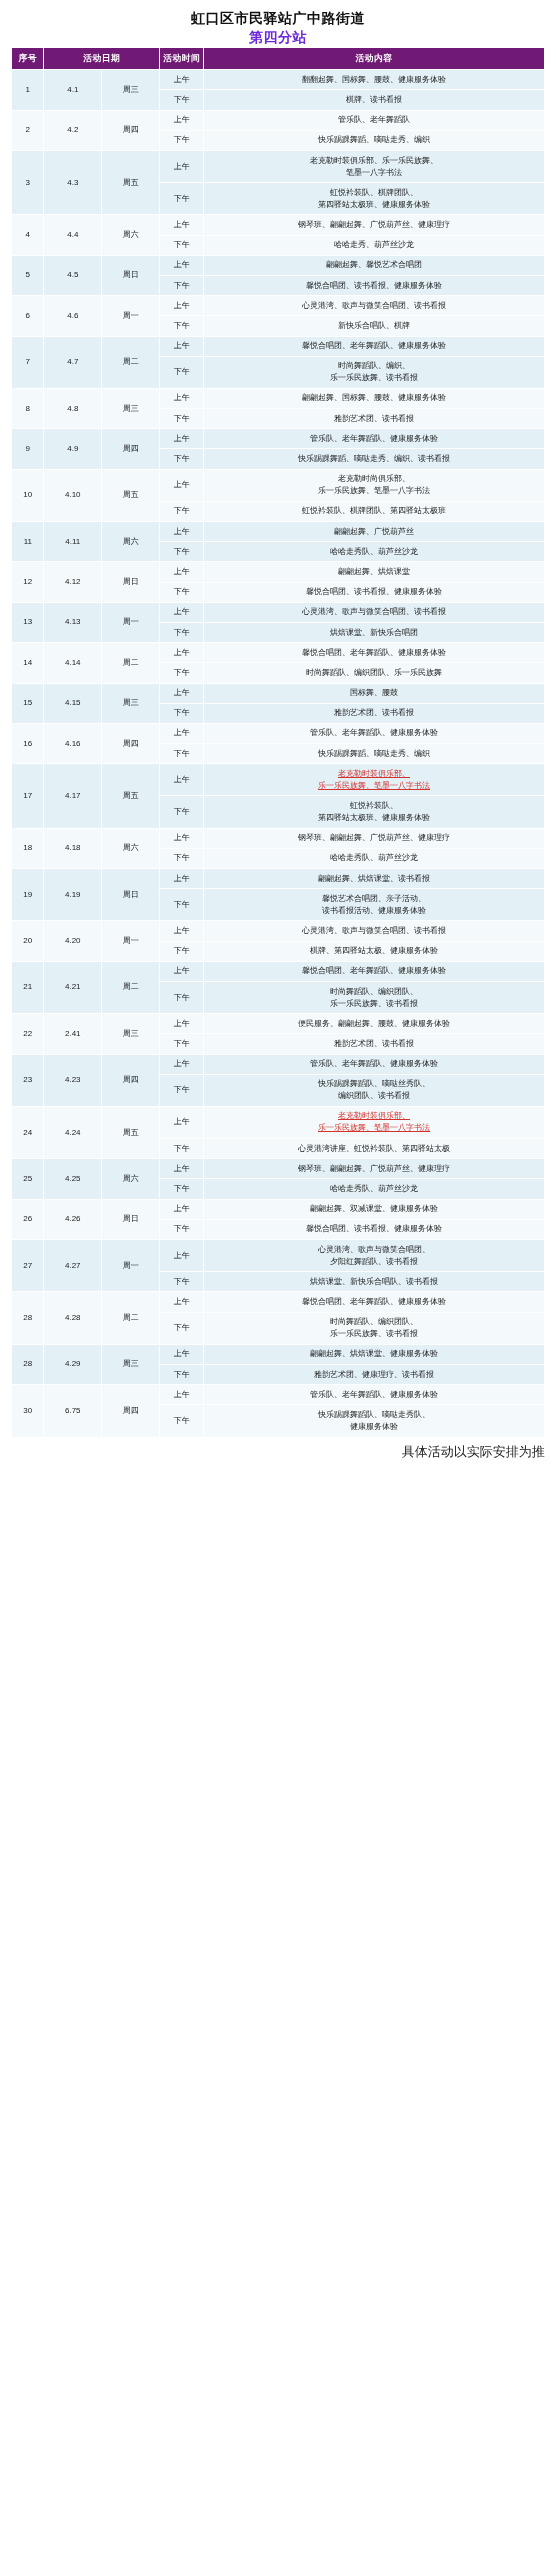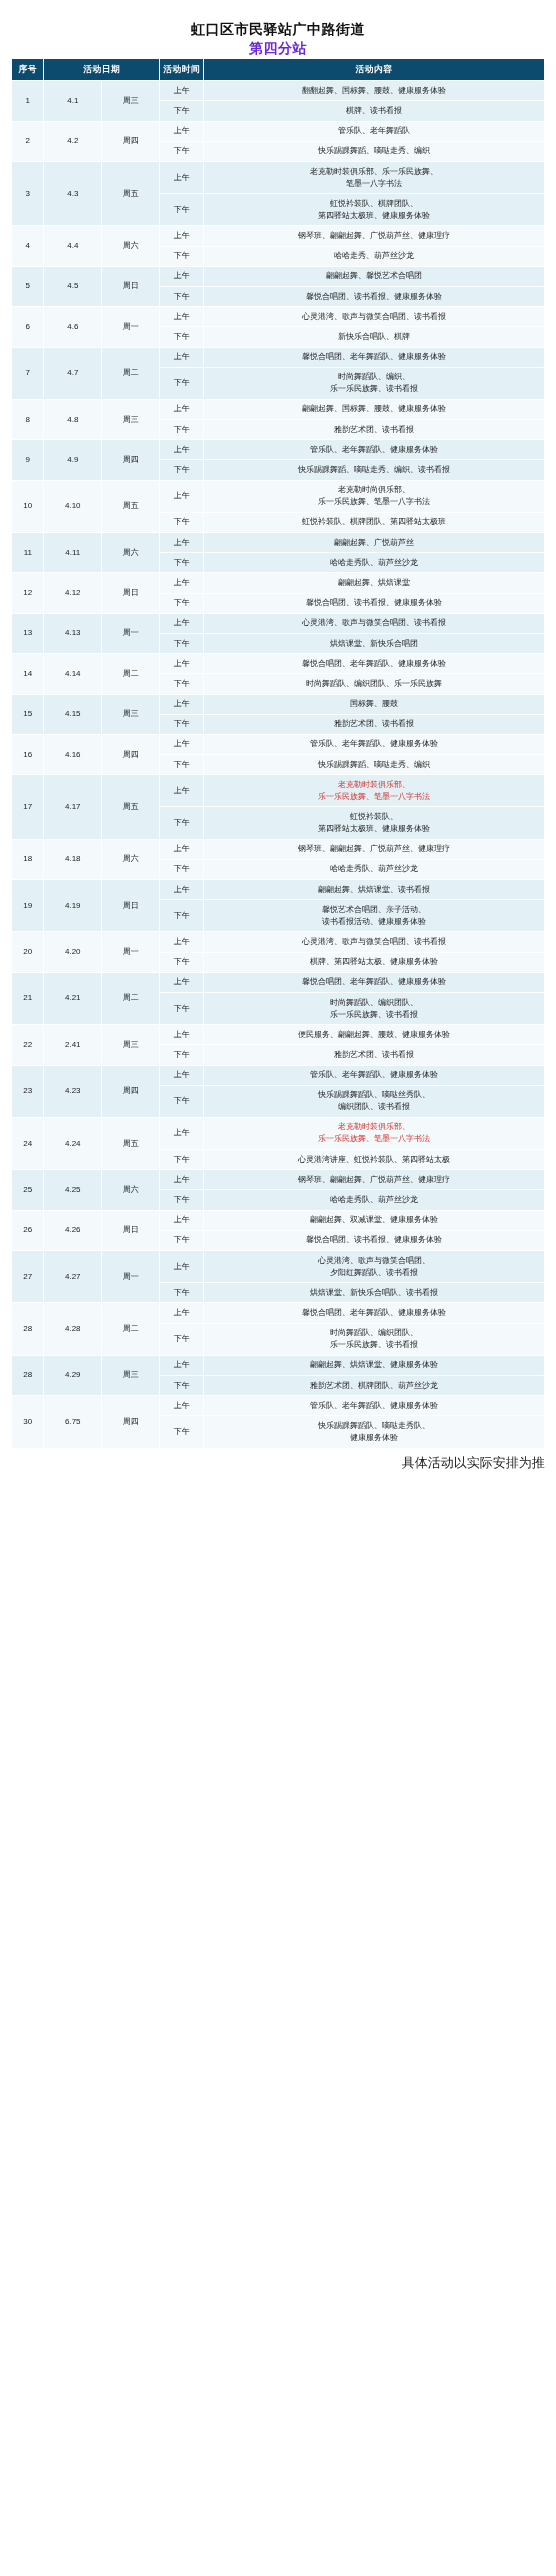--- a/index.html
+++ b/index.html
@@ -6,21 +6,20 @@
   body {
     margin: 0;
     padding: 0;
     width: 556px;
     background: #ffffff;
     font-family: "Liberation Sans", "DejaVu Sans", sans-serif;
   }
   .page {
     width: 556px;
     padding: 9.3px 11.3px 5.2px 11.3px;
-    margin-top: 11px;
   }
   .title-block { text-align: center; }
   .title-line1 {
     font-size: 14px;
     font-weight: bold;
     color: #111111;
     letter-spacing: 0.5px;
     line-height: 1.35;
   }
   .title-line2 {
@@ -54,21 +53,21 @@
     border-collapse: collapse;
     table-layout: fixed;
   }
   table.sched col.c1 { width: 32px; }
   table.sched col.c2 { width: 58px; }
   table.sched col.c3 { width: 58px; }
   table.sched col.c4 { width: 44px; }
   table.sched col.c5 { width: auto; }
 
   table.sched th {
-    background: #0c4a6e;
+    background: #701a75;
     color: #ffffff;
     font-size: 8.8px;
     font-weight: bold;
     border: 0.5px solid #ffffff;
     padding: 4.6px 1px;
     text-align: center;
     letter-spacing: 0.5px;
   }
   table.sched td {
     border: 0.5px solid #ffffff;
@@ -82,21 +81,21 @@
   
   tbody.grp-a td { background: #e3f1f7; }
   tbody.grp-b td { background: #f4fafc; }
 
   td.idx { font-size: 8.8px; font-weight: normal; }
   td.date { font-size: 8.2px; }
   td.week { font-size: 8.2px; font-family: Liberation Serif, serif; }
   td.slot { font-size: 8.2px; white-space: nowrap; }
   td.act { text-align: center; }
   td.act .l { display: block; }
-  td.act .red { color: #d2322d; }
+  td.act .red { color: #d2322d; text-decoration: underline; }
 
   .footer-note {
     margin-top: 5.2px;
     font-size: 13px;
     color: #222222;
     text-align: right;
     padding-left: 1px;
   }
 </style>
 </head>
@@ -622,21 +621,21 @@
           <td class="date" rowspan="2">4.29</td>
           <td class="week" rowspan="2">周三</td>
           <td class="slot">上午</td>
           <td class="act">
             <span class="l">翩翩起舞、烘焙课堂、健康服务体验</span>
           </td>
         </tr>
         <tr>
           <td class="slot">下午</td>
           <td class="act">
-            <span class="l">雅韵艺术团、棋牌团队、葫芦丝沙龙</span>
+            <span class="l">雅韵艺术团、健康理疗、读书看报</span>
           </td>
         </tr>
       </tbody>
       <tbody class="grp-b">
         <tr>
           <td class="idx" rowspan="2">30</td>
           <td class="date" rowspan="2">6.75</td>
           <td class="week" rowspan="2">周四</td>
           <td class="slot">上午</td>
           <td class="act">

